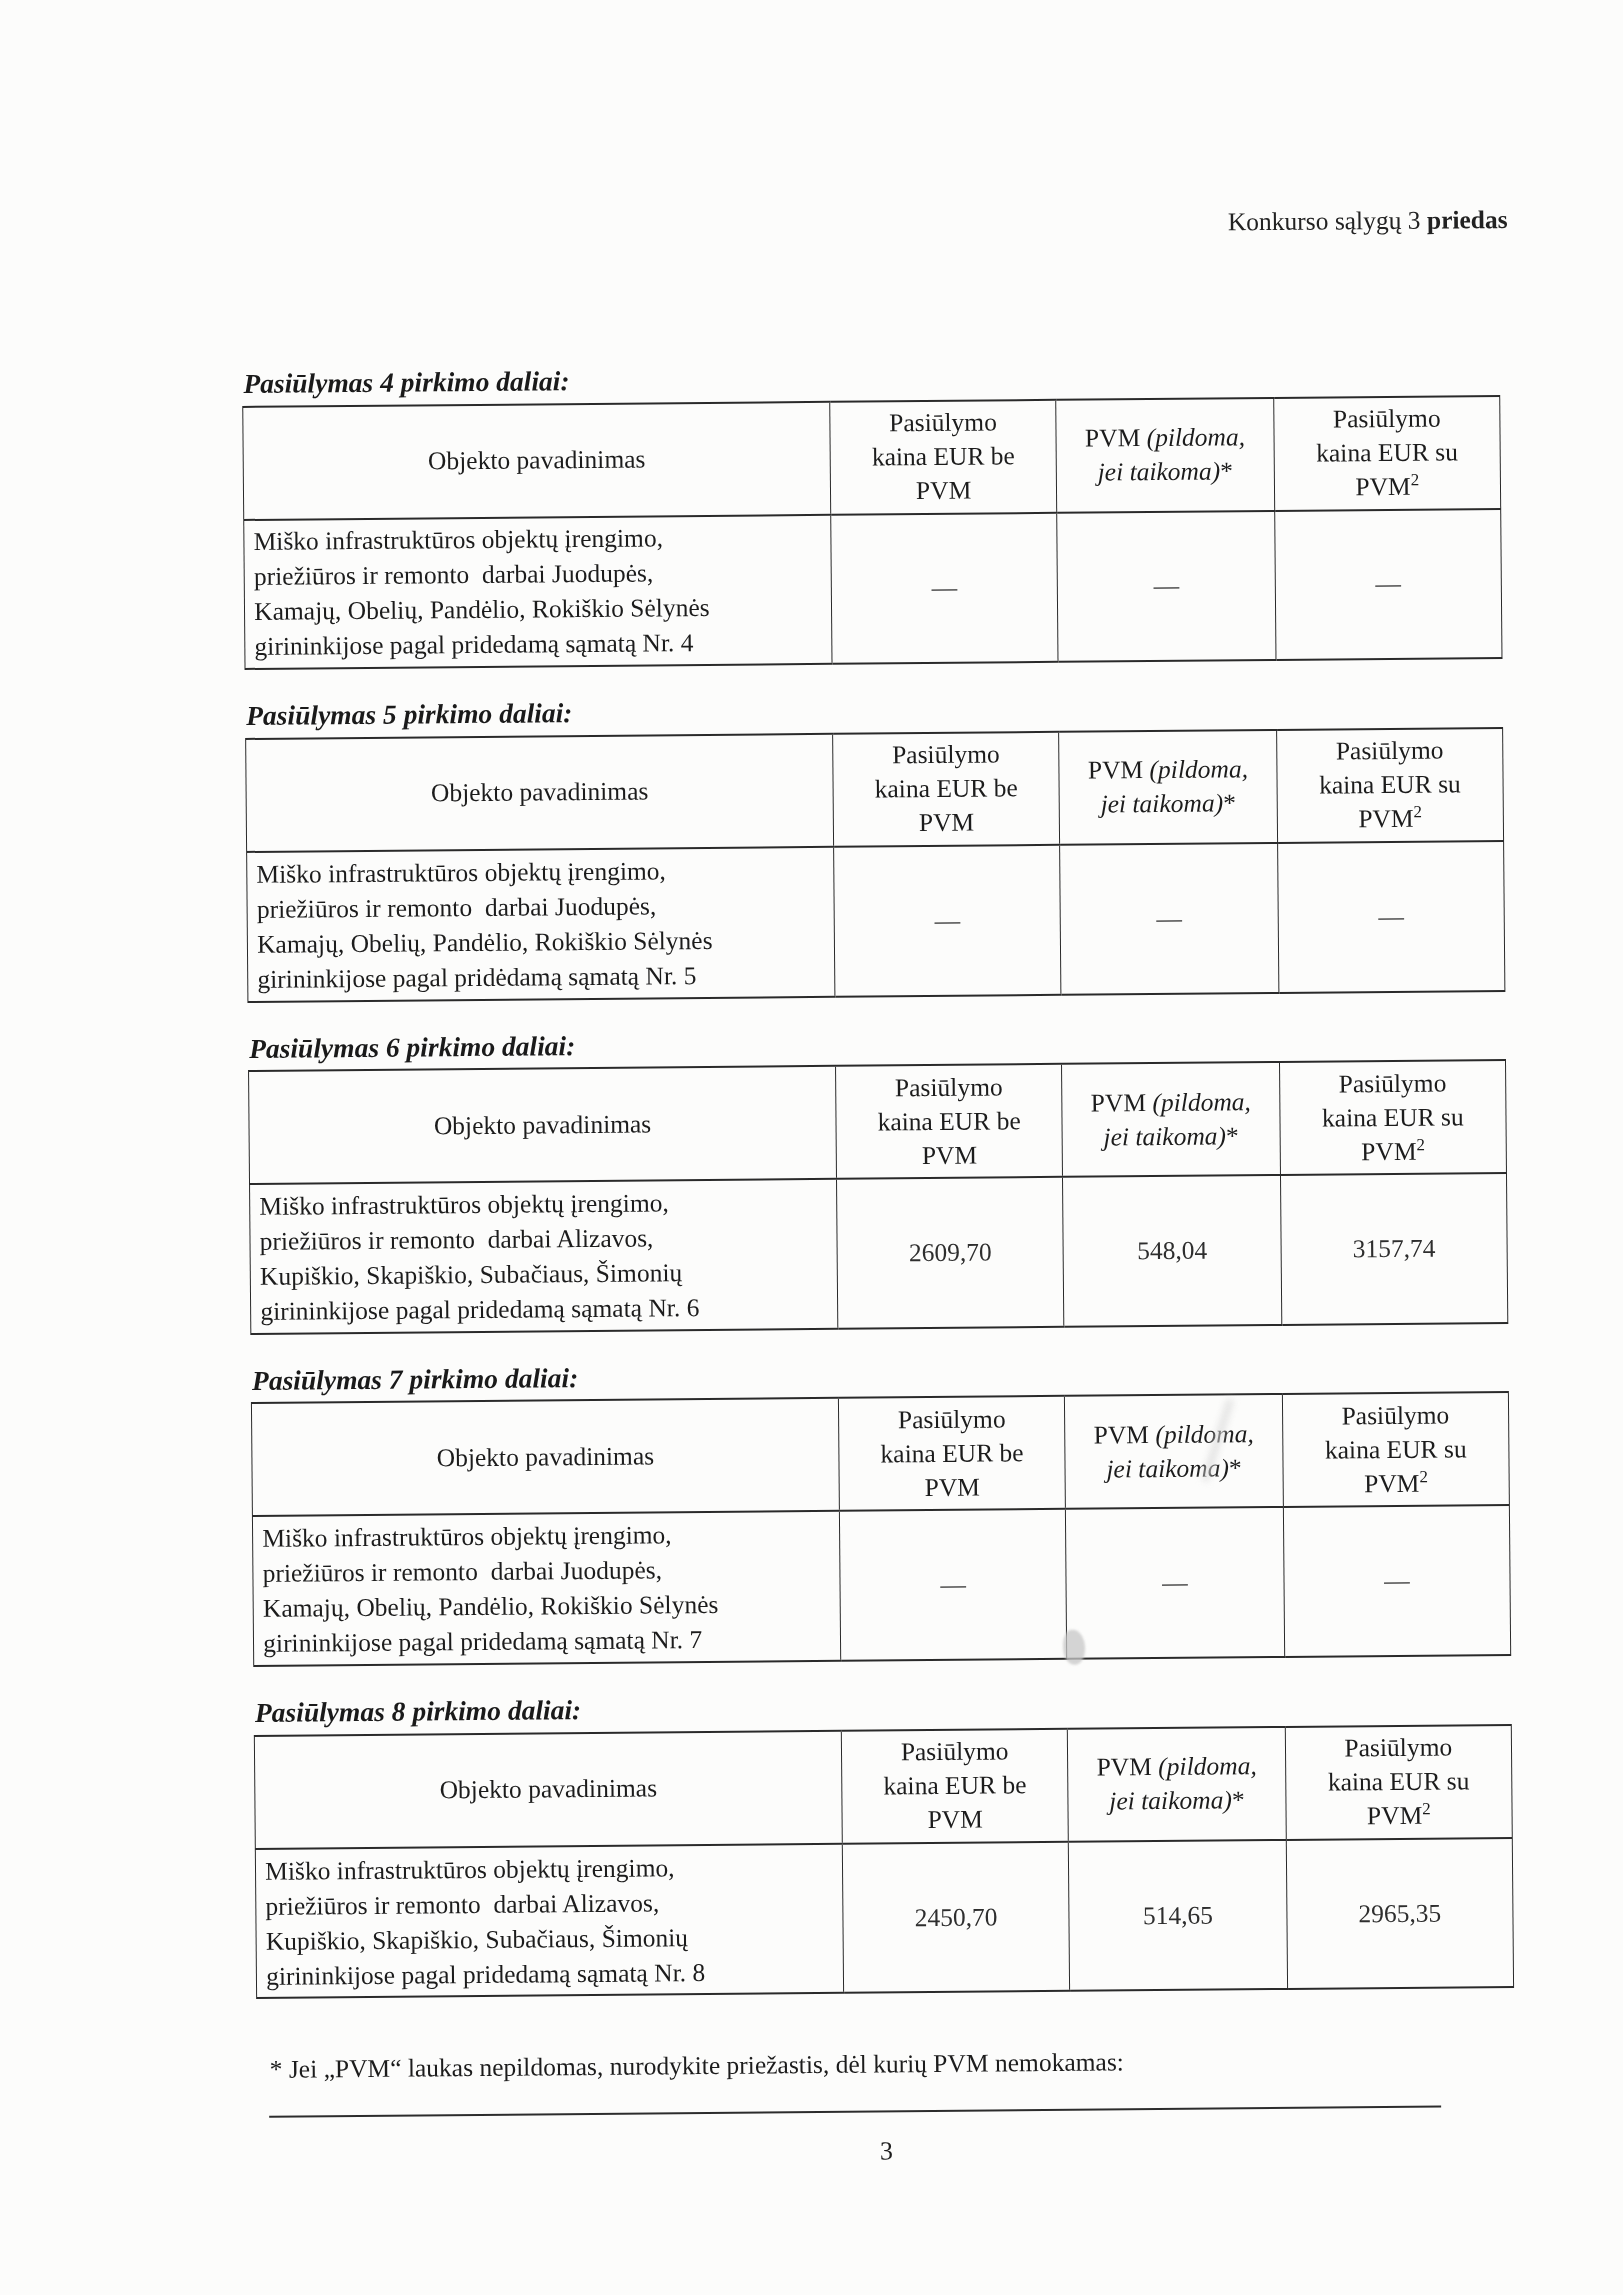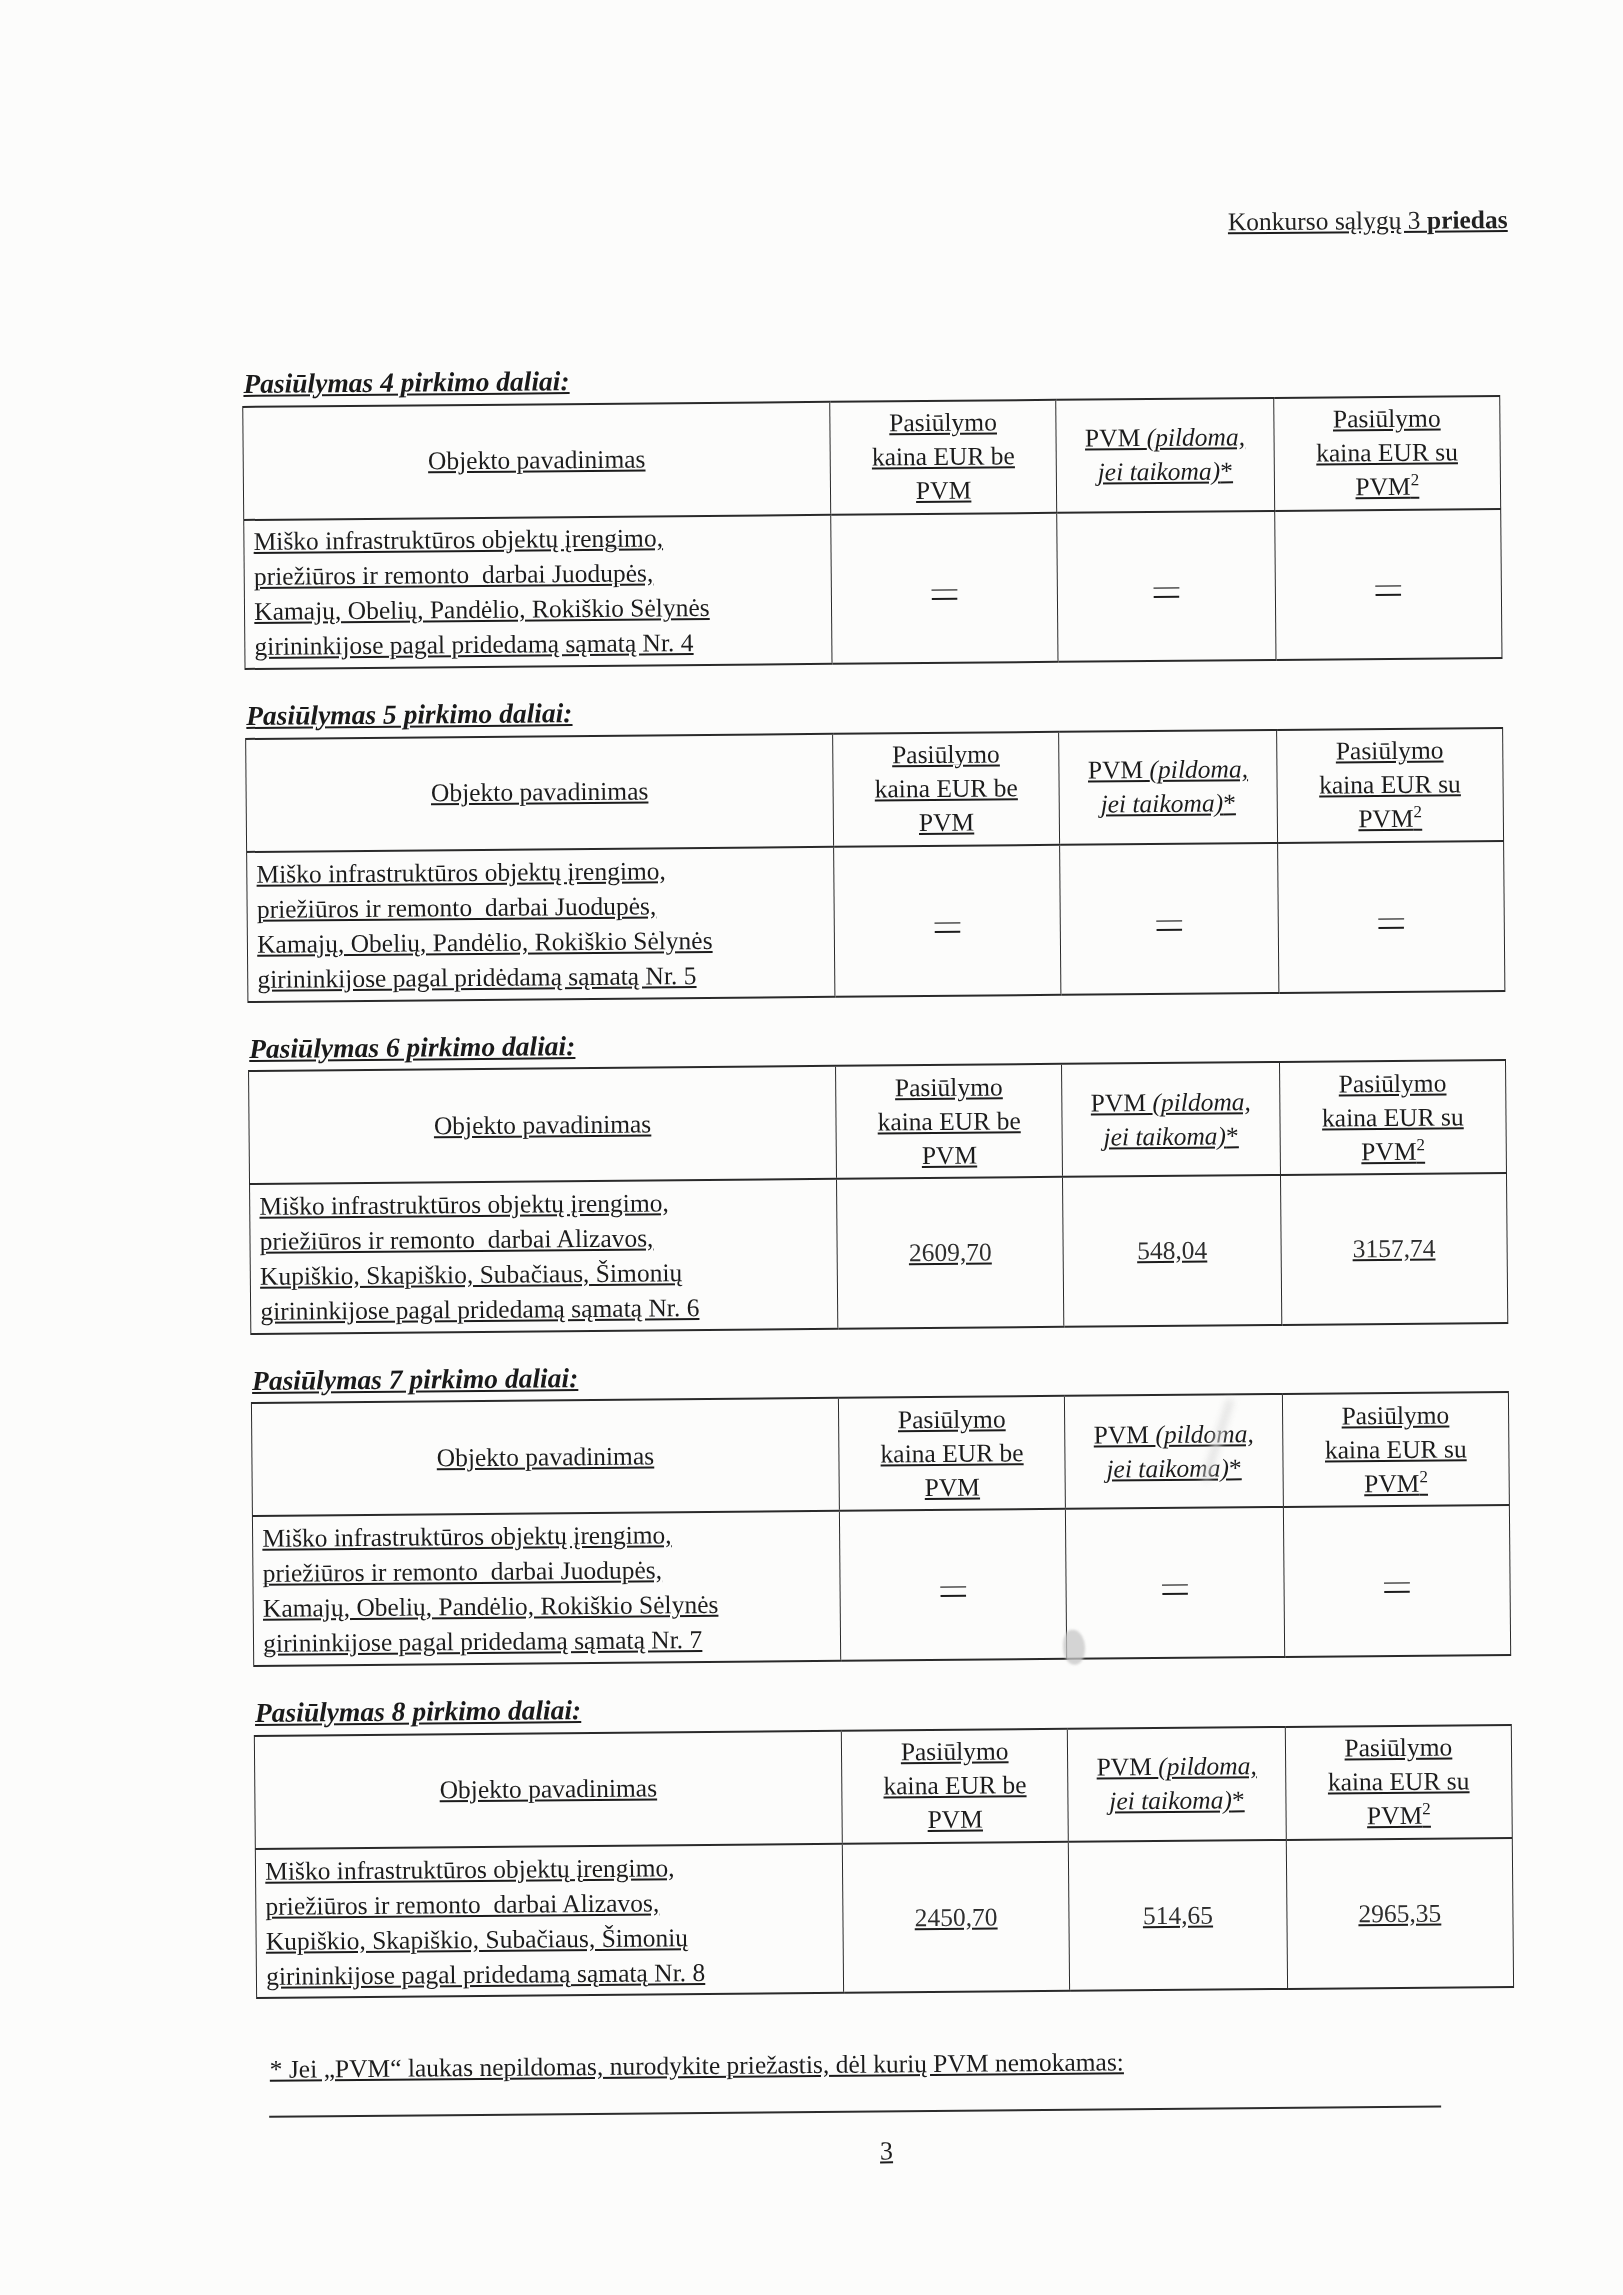--- a/index.html
+++ b/index.html
@@ -1,19 +1,19 @@
 <!DOCTYPE html>
 <html style="font-size:10.5px"><head>
 <meta charset="utf-8">
 <style>
   html, body { margin:0; padding:0; background:#ffffff; }
   .page {
     position:relative; width:1623px; height:2295px;
     background:#fcfcfb; color:#1c1c1c;
-    font-family:"Liberation Serif", serif; overflow:hidden;text-decoration:underline;
+    font-family:"Liberation Serif", serif; overflow:hidden;
   }
   .rot { transform:rotate(-0.5deg); transform-origin:812px 262px; }
 
   .header-note {
     padding-top:211px; margin-right:115px; text-align:right;
     font-size:25.5px; line-height:30px; color:#222;
   }
   .header-note .b { font-weight:bold; }
 
   .content { margin-left:241px; width:1258px; }

